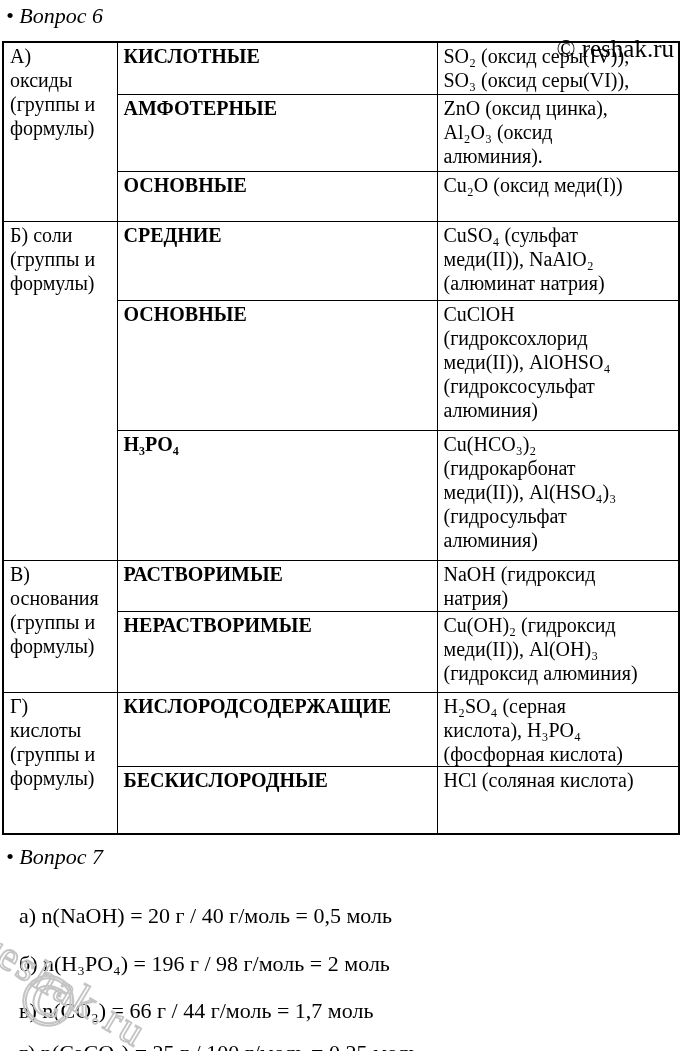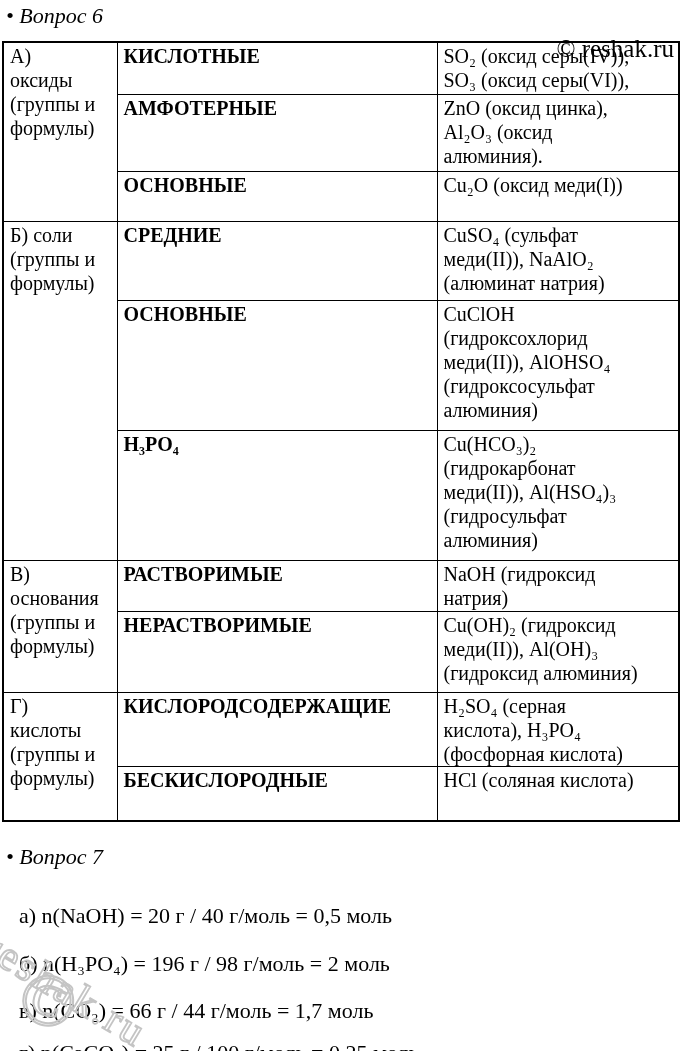--- a/index.html
+++ b/index.html
@@ -42,21 +42,21 @@
     padding:1px 6px 0 6px;
     font-size:20px;
     line-height:24px;
     white-space:pre-line;
     overflow:hidden;
   }
   td.grp{font-weight:bold;white-space:nowrap;}
   .h52{height:52px}.h77{height:77px}.h50{height:50px}
   .h79{height:79px}.h130{height:130px}
   .h51{height:51px}.h81{height:81px}
-  .h72{height:72px}.h55{height:55px}
+  .h72{height:72px}.h55{height:68px}
   
   .q7{left:6px;top:844px;}
   .calc-line{
     position:absolute;
     left:6px;
     font-size:22px;
     line-height:28px;
     white-space:nowrap;
     margin:13px;
     z-index:1;

